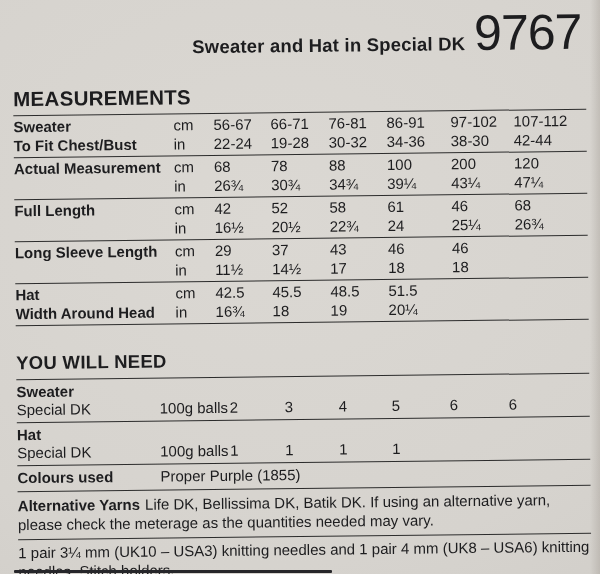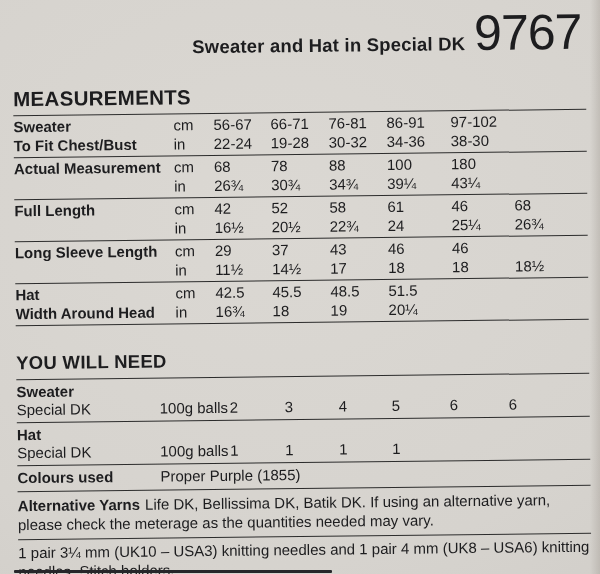--- a/index.html
+++ b/index.html
@@ -94,50 +94,54 @@
 
     <div class="mrow">
       <div class="mline">
         <span class="b">Sweater</span>
         <span>cm</span>
         <span>56-67</span>
         <span>66-71</span>
         <span>76-81</span>
         <span>86-91</span>
         <span>97-102</span>
+        <span>107-112</span>
       </div>
       <div class="mline">
         <span class="b">To Fit Chest/Bust</span>
         <span>in</span>
         <span>22-24</span>
         <span>19-28</span>
         <span>30-32</span>
         <span>34-36</span>
         <span>38-30</span>
+        <span>42-44</span>
       </div>
     </div>
 
     <div class="mrow">
       <div class="mline">
         <span class="b">Actual Measurement</span>
         <span>cm</span>
         <span>68</span>
         <span>78</span>
         <span>88</span>
         <span>100</span>
-        <span>180</span>
+        <span>200</span>
+        <span>120</span>
       </div>
       <div class="mline">
         <span></span>
         <span>in</span>
         <span>26¾</span>
         <span>30¾</span>
         <span>34¾</span>
         <span>39¼</span>
         <span>43¼</span>
+        <span>47¼</span>
       </div>
     </div>
 
     <div class="mrow">
       <div class="mline">
         <span class="b">Full Length</span>
         <span>cm</span>
         <span>42</span>
         <span>52</span>
         <span>58</span>
@@ -168,21 +172,20 @@
         <span>46</span>
       </div>
       <div class="mline">
         <span></span>
         <span>in</span>
         <span>11½</span>
         <span>14½</span>
         <span>17</span>
         <span>18</span>
         <span>18</span>
-        <span>18½</span>
       </div>
     </div>
 
     <div class="mrow">
       <div class="mline">
         <span class="b">Hat</span>
         <span>cm</span>
         <span>42.5</span>
         <span>45.5</span>
         <span>48.5</span>

